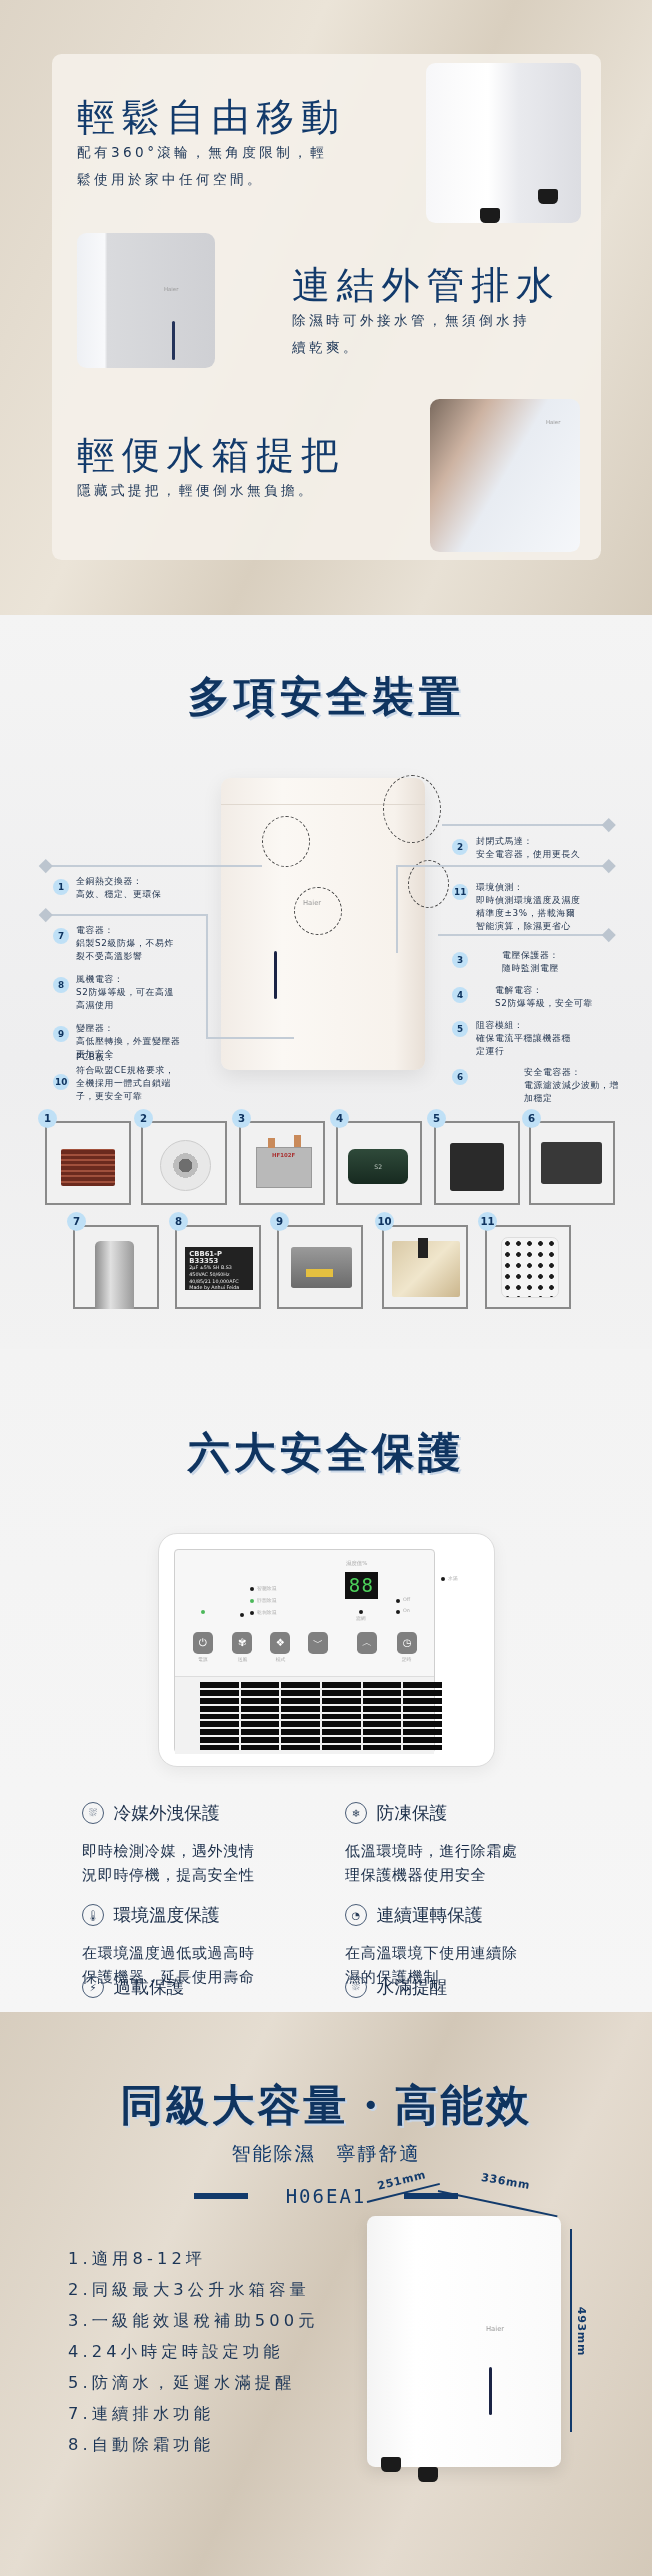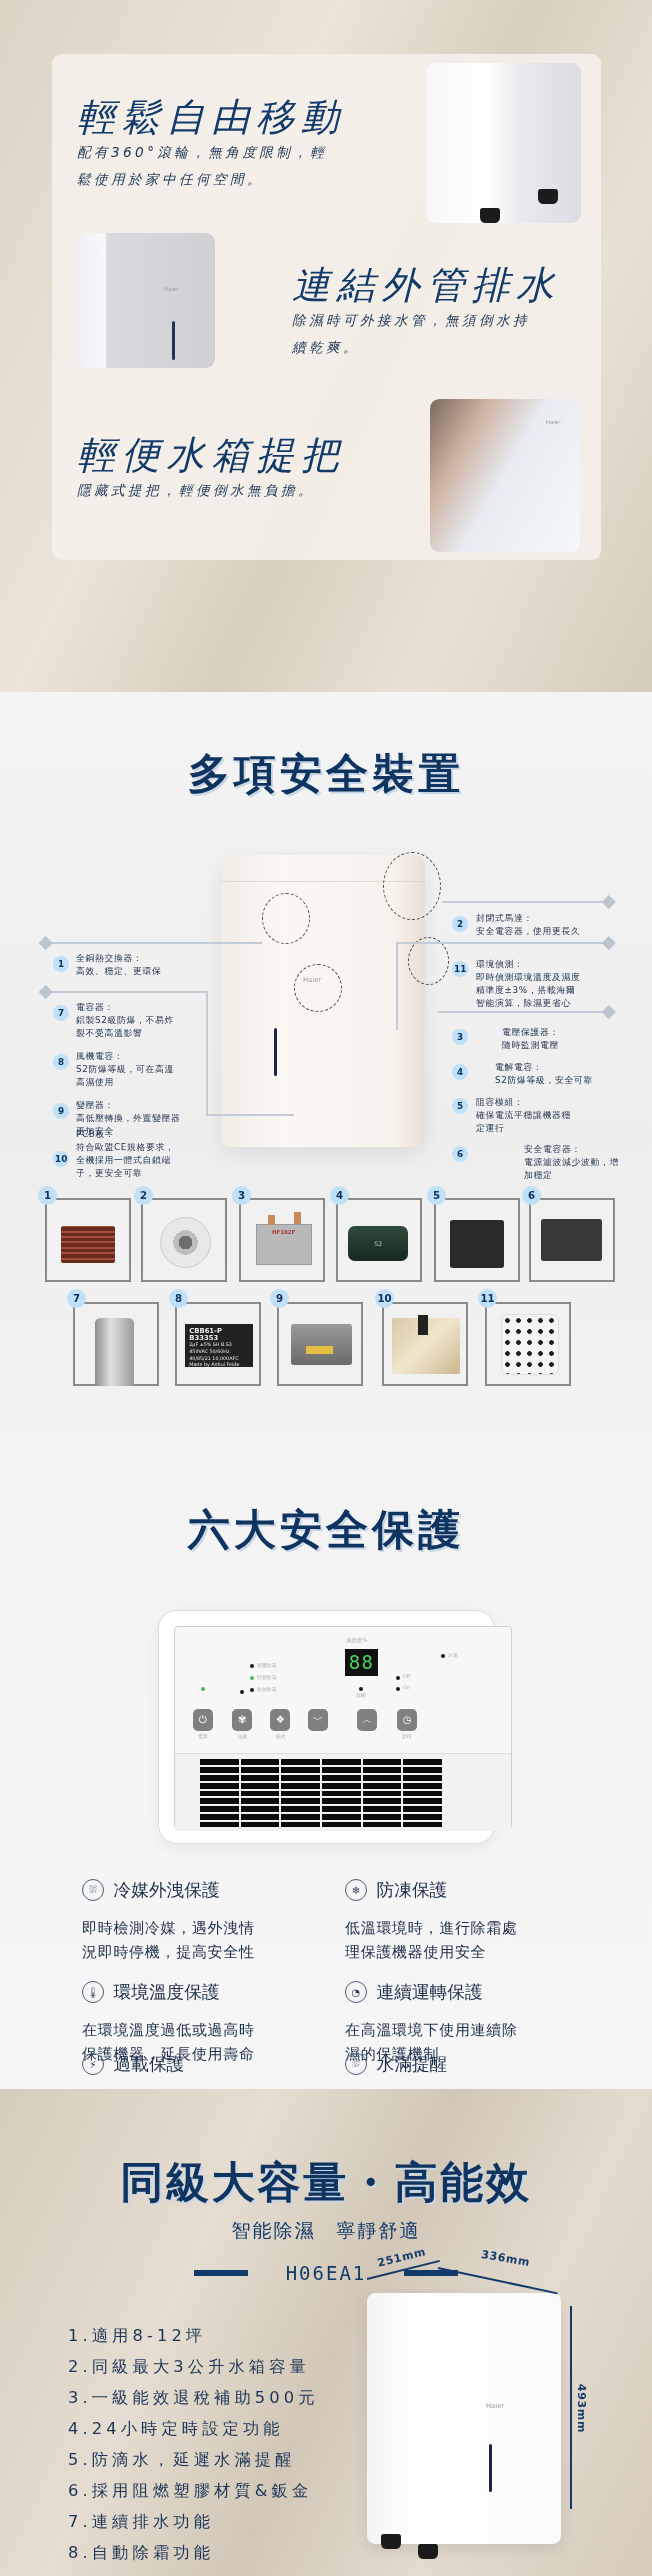--- a/index.html
+++ b/index.html
@@ -1,19 +1,19 @@
 <!DOCTYPE html>
 <html style="font-size:11px"><head>
 <meta charset="utf-8">
 <style>
   * { box-sizing: border-box; margin: 0; padding: 0; }
   body { width: 652px; font-family: "DejaVu Sans", "Liberation Sans", sans-serif; color: #0f3460; background: #e6ddd0; }
 
   
-  .s1 { position: relative; height: 692px; background: linear-gradient(115deg, #ddd4c6 0%, #ebe4d8 35%, #d9cfbf 55%, #e8e1d5 75%, #d6ccbc 100%); overflow: hidden; font-style: italic; }
+  .s1 { position: relative; height: 615px; background: linear-gradient(115deg, #ddd4c6 0%, #ebe4d8 35%, #d9cfbf 55%, #e8e1d5 75%, #d6ccbc 100%); overflow: hidden; }
   .s1-card { position: absolute; left: 52px; top: 54px; width: 549px; height: 506px; background: rgba(244,240,233,0.92); border-radius: 9.5px; }
   .feat-title { position: absolute; font-size: 38px; letter-spacing: 6.8px; color: #123a6b; font-weight: normal; white-space: nowrap; }
   .feat-desc { position: absolute; font-size: 13.6px; letter-spacing: 3.4px; line-height: 27px; color: #1c3556; }
   .photo { position: absolute; border-radius: 9.5px; overflow: hidden; }
   .ph-unit { background: linear-gradient(90deg, #f7f7f9 0%, #ffffff 40%, #e9eaee 60%, #dcdde2 100%); }
   .wheel { position: absolute; width: 20.4px; height: 15px; background: #1b1b1b; border-radius: 2.7px 2.7px 5.4px 5.4px; }
   .ph-side { background: linear-gradient(90deg, #eef0f4 0%, #f8f9fb 20%, #d9dadd 22%, #cfd0d4 100%); }
   .tank-line { position: absolute; width: 3.4px; background: #24335a; border-radius: 2px; }
   .ph-hand { background: linear-gradient(120deg, #7a6a5e 0%, #cdb3a2 25%, #e8ecf2 50%, #f5f7fa 100%); }
   .brand-mini { position: absolute; font-size: 5.4px; color: #9a9a9a; }
@@ -28,21 +28,21 @@
   .diamond { position: absolute; width: 9.5px; height: 9.5px; background: #bcc5cf; transform: rotate(45deg); }
   .callout { position: absolute; font-size: 8.8px; line-height: 13px; color: #1c2f4a; letter-spacing: 0.7px; }
   .num-badge { position: absolute; width: 16.3px; height: 16.3px; border-radius: 50%; background: #bfe0f6; color: #0f3460; font-weight: bold; font-size: 8.8px; text-align: center; line-height: 16.3px; }
   .comp { position: absolute; width: 86px; height: 84px; border: 2px solid #8a8a8a; background: #f1f1f1; }
   .comp-badge { position: absolute; width: 19px; height: 19px; border-radius: 50%; background: #bfe0f6; color: #0f3460; font-weight: bold; font-size: 10.2px; text-align: center; line-height: 19px; }
   .part { position: absolute; }
 
   
   .s3 { position: relative; height: 663px; background: linear-gradient(180deg, #f3f3f3 0%, #f6f6f6 100%); overflow: hidden; }
   .panel { position: absolute; left: 158px; top: 184px; width: 337px; height: 234px; background: #fff; border: 1.4px solid #dcdcdc; border-radius: 19px; box-shadow: 0 4.1px 16.3px rgba(0,0,0,0.06); }
-  .panel-inner { position: absolute; left: 15px; top: 15px; width: 338px; height: 204px; border: 0.7px solid #cfcfcf; border-radius: 4.1px; background: #f7f7f7; }
+  .panel-inner { position: absolute; left: 15px; top: 15px; width: 261px; height: 204px; border: 0.7px solid #cfcfcf; border-radius: 4.1px; background: #f7f7f7; }
   .disp { position: absolute; left: 170px; top: 22px; width: 33px; height: 27px; background: #111; color: #4cd05a; font-family: "DejaVu Sans Mono", monospace; font-size: 19px; text-align: center; line-height: 27px; letter-spacing: 1.4px; }
   .ctl-btn { position: absolute; top: 82px; width: 20.4px; height: 22.4px; background: #808080; border-radius: 4.8px; color: #fff; font-size: 10.2px; text-align: center; line-height: 22.4px; }
   .ctl-lbl { position: absolute; top: 106px; font-size: 4.8px; color: #aaa; text-align: center; width: 27px; }
   .led { position: absolute; width: 4.1px; height: 4.1px; border-radius: 50%; background: #1a1a1a; }
   .led-lbl { position: absolute; font-size: 4.8px; color: #aaa; white-space: nowrap; }
   .grille { position: absolute; left: 0; top: 126px; width: 100%; height: 78px; background: #f2f2f2; border-top: 0.7px solid #ddd; }
   .slats { position: absolute; left: 25px; top: 5.4px; width: 242px; height: 68px; display: grid; grid-template-columns: repeat(6, 1fr); grid-template-rows: repeat(9, 1fr); gap: 2px; }
   .slats div { background: #0c0c0c; }
   .prot { position: absolute; width: 231px; }
   .prot-head { display: flex; align-items: center; gap: 9.5px; }
@@ -427,21 +427,20 @@
     <span class="model">H06EA1</span>
     <span class="bar"></span>
   </div>
 
   <ul class="spec-list">
     <li>1.適用8-12坪</li>
     <li>2.同級最大3公升水箱容量</li>
     <li>3.一級能效退稅補助500元</li>
     <li>4.24小時定時設定功能</li>
     <li>5.防滴水，延遲水滿提醒</li>
-    <li>6.採用阻燃塑膠材質&amp;鈑金</li>
     <li>7.連續排水功能</li>
     <li>8.自動除霜功能</li>
   </ul>
 
   <div class="p-unit">
     <span class="brand-mini" style="left:119px;top:109px;font-size:6.8px;">Haier</span>
     <div class="tank-line" style="left:122px;top:151px;height:48px;background:#1b2445;"></div>
     <div class="wheel" style="left:13.6px;top:241px;"></div>
     <div class="wheel" style="left:51px;top:251px;"></div>
   </div>

